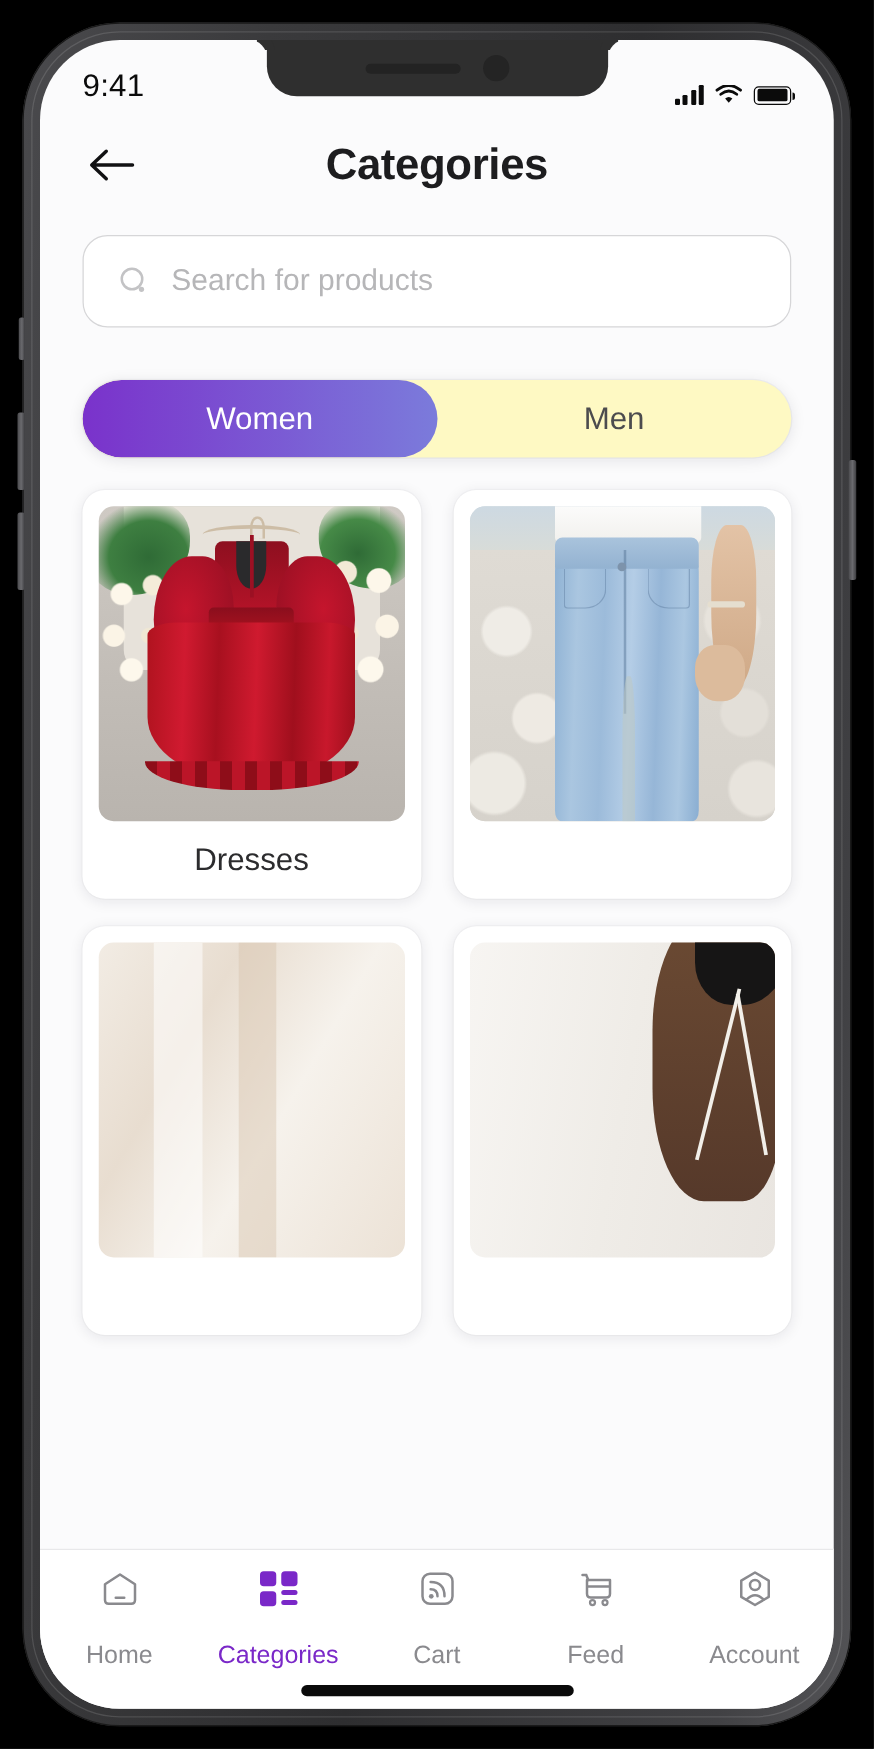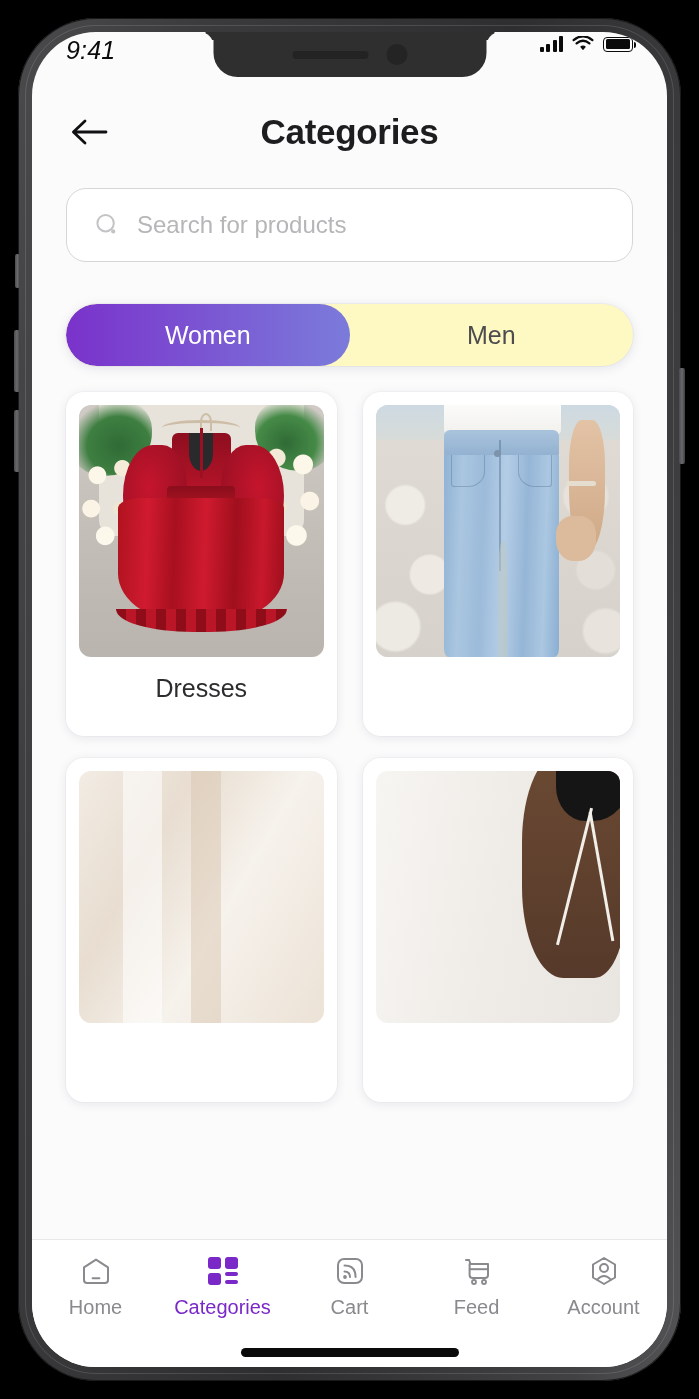--- a/index.html
+++ b/index.html
@@ -81,26 +81,25 @@
   #notch::after  { right: -14px; border-top-left-radius: 14px;  box-shadow: -6px -6px 0 0 #2f2f2f; }
   #notch-speaker { width: 76px; height: 8px; border-radius: 4px; background: #232323; }
   #notch-camera  { width: 21px; height: 21px; border-radius: 50%; background: #242424; }
 
   
   #status-bar {
     position: absolute;
     top: 0; left: 0; right: 0;
     height: 52px;
     display: flex;
-    align-items: flex-start;
+    align-items: flex-end;
     justify-content: space-between;
     padding: 0 34px;
     box-sizing: border-box;
     z-index: 45;
-    font-style: italic;
   }
   #status-time {
     font-size: 25px;
     font-weight: 500;
     color: #0b0b0b;
     letter-spacing: 0.2px;
     margin-top: 4px;
   }
   #status-icons { display: flex; align-items: center; gap: 9px; margin-top: 4px; }
   .sig-bars { display: flex; align-items: flex-end; gap: 2.5px; height: 16px; }
@@ -240,21 +239,21 @@
     height: 252px;
     border-radius: 12px;
     overflow: hidden;
     position: relative;
   }
   .card-label {
     text-align: center;
     font-size: 25px;
     color: #2c2c2e;
     line-height: 62px;
-    height: 79px;
+    height: 62px;
   }
 
   
   .ph { position: absolute; }
 
   
   .photo-dresses { background: linear-gradient(#cfcac4 0%, #c2bdb7 55%, #b9b4ae 100%); }
   .photo-dresses .backdrop { left:8%; top:0; width:84%; height:52%; background:#e7e2da; border-radius:0 0 16px 16px; }
   .photo-dresses .leafL { left:-4%; top:-2%; width:34%; height:30%; background:radial-gradient(ellipse at 60% 60%, #2f6b36 0%, #3e7f41 45%, transparent 70%); border-radius:50% 40% 60% 45%; }
   .photo-dresses .leafR { right:-4%; top:-2%; width:32%; height:28%; background:radial-gradient(ellipse at 40% 60%, #2f6b36 0%, #468a47 45%, transparent 70%); border-radius:40% 50% 45% 60%; }
@@ -371,21 +370,21 @@
     align-items: flex-start;
     padding-top: 14px;
     box-sizing: border-box;
     z-index: 30;
   }
   .nav-item {
     flex: 1;
     display: flex;
     flex-direction: column;
     align-items: center;
-    gap: 9px;
+    gap: 26px;
     cursor: pointer;
     color: #8a8a8e;
   }
   .nav-item.active { color: #7a28c8; }
   .nav-label { font-size: 20px; line-height: 1; }
   .nav-icon { height: 34px; display: flex; align-items: center; justify-content: center; }
   #home-indicator {
     position: absolute;
     left: 50%;
     transform: translateX(-50%);

